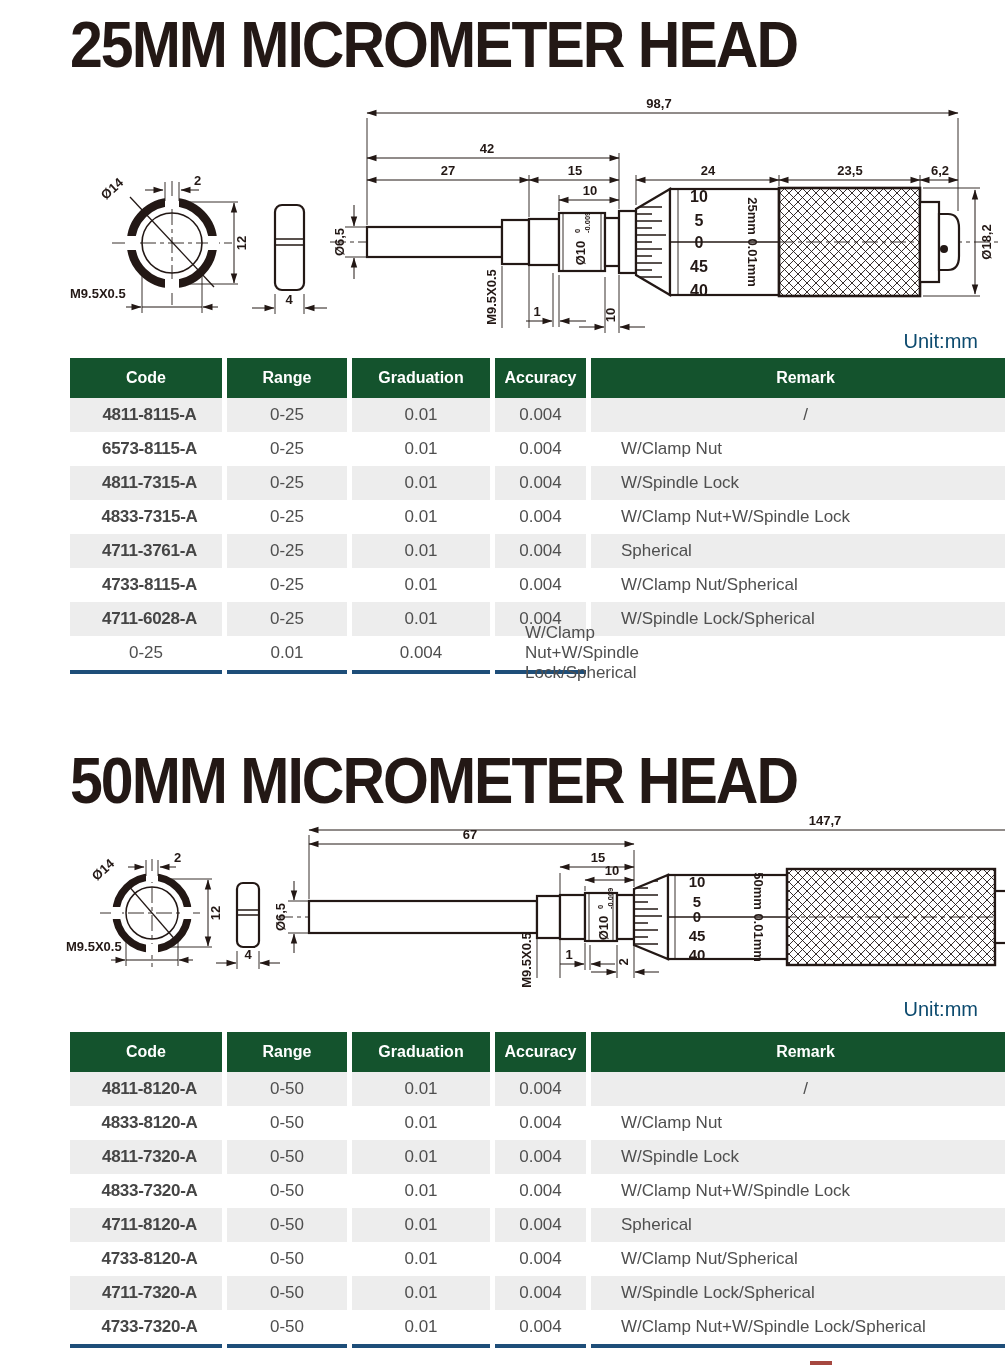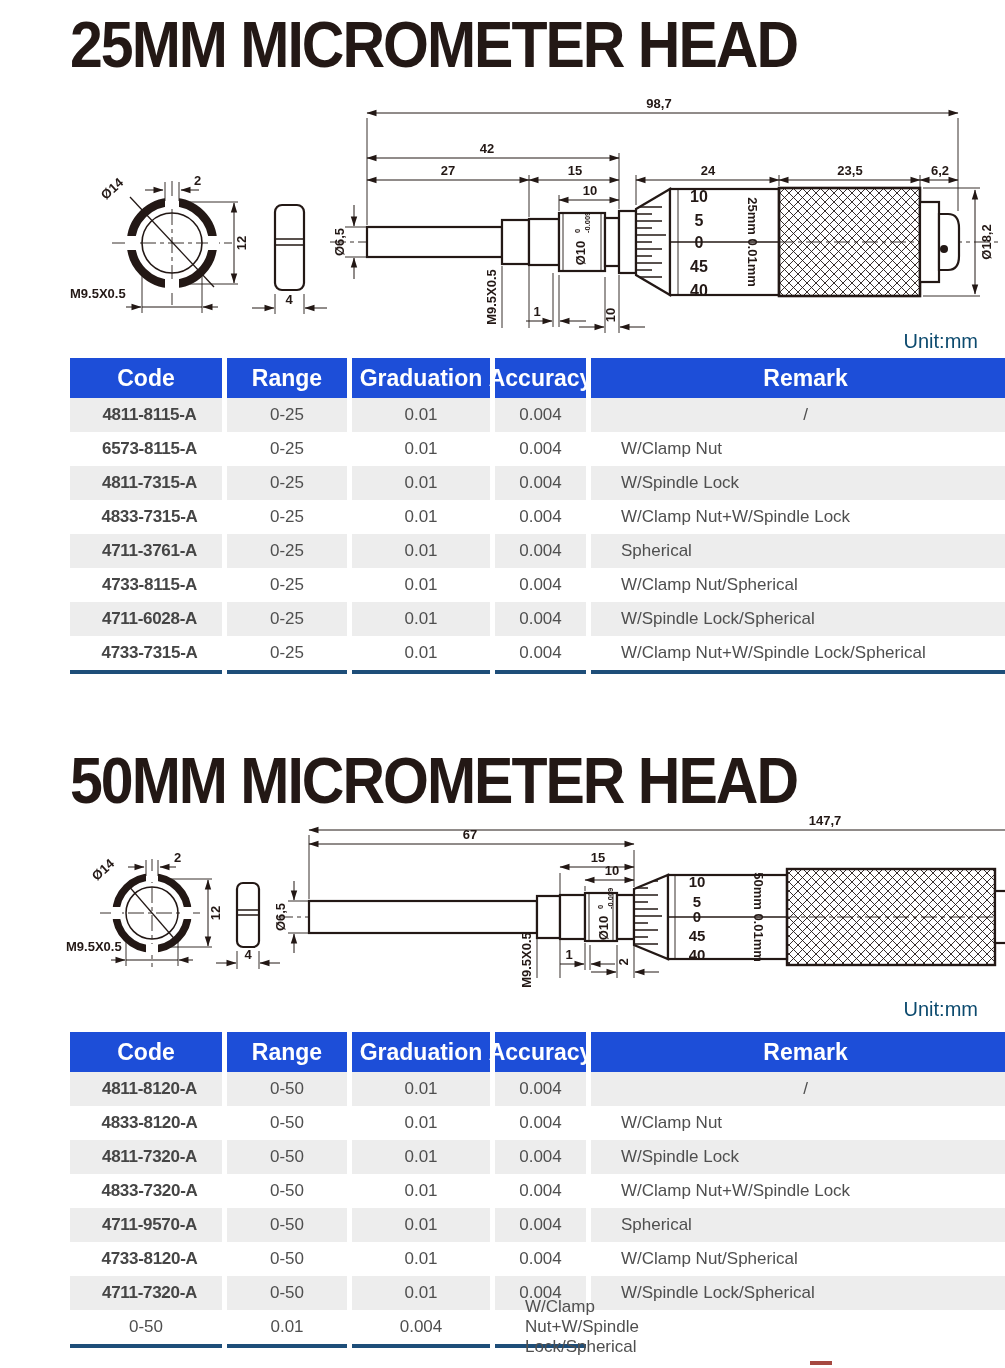--- a/index.html
+++ b/index.html
@@ -11,21 +11,21 @@
   .unit{position:absolute;right:27px;font-size:20px;color:#0c4a6e;}
   .u1{top:330px}
   .u2{top:998px}
   .draw{position:absolute;left:0;}
   #d25{top:85px}
   #d50{top:810px}
   .spec{position:absolute;left:28px;width:950px;}
   .tb1{top:358px}
   .tb2{top:1032px}
   .thead,.trow{display:grid;grid-template-columns:152px 120px 138px 91px 1fr;column-gap:5px;}
-  .hcell{height:40px;background:#1d4ed8;color:#fff;display:flex;align-items:center;justify-content:center;font-size:23px;font-weight:bold;}
+  .hcell{height:40px;background:#14532d;color:#fff;display:flex;align-items:center;justify-content:center;font-size:16px;font-weight:bold;}
   .cell{height:34px;display:flex;align-items:center;justify-content:center;font-size:17px;color:#4f4f4f;background:#fff;}
   .trow:nth-of-type(odd) .cell{background:#ededed;}
   .trow:last-of-type .cell{border-bottom:4px solid #1e4e79;}
   .c0{font-weight:bold;color:#454545;letter-spacing:-0.3px;padding-left:7px;}
   .c4{justify-content:flex-start;padding-left:30px;}
   .c4.slash{justify-content:center;padding-left:0;}
   .redmark{position:absolute;left:768px;top:1361px;width:22px;height:4px;background:#a64840;}
   
   .sf{fill:#fff;stroke:#231815;stroke-width:2.2;}
   .w{stroke:#231815;stroke-width:0.9;fill:none;}
@@ -228,21 +228,20 @@
 
         <div class="trow">
           <div class="cell c0">4711-6028-A</div>
           <div class="cell c1">0-25</div>
           <div class="cell c2">0.01</div>
           <div class="cell c3">0.004</div>
           <div class="cell c4">W/Spindle Lock/Spherical</div>
         </div>
 
         <div class="trow">
-          <div class="cell c0">4733-7315-A</div>
           <div class="cell c1">0-25</div>
           <div class="cell c2">0.01</div>
           <div class="cell c3">0.004</div>
           <div class="cell c4">W/Clamp Nut+W/Spindle Lock/Spherical</div>
         </div>
       </div>
   </div>
 
   <h1 class="title t2">50MM MICROMETER HEAD</h1>
 
@@ -392,21 +391,21 @@
 
         <div class="trow">
           <div class="cell c0">4833-7320-A</div>
           <div class="cell c1">0-50</div>
           <div class="cell c2">0.01</div>
           <div class="cell c3">0.004</div>
           <div class="cell c4">W/Clamp Nut+W/Spindle Lock</div>
         </div>
 
         <div class="trow">
-          <div class="cell c0">4711-9570-A</div>
+          <div class="cell c0">4711-8120-A</div>
           <div class="cell c1">0-50</div>
           <div class="cell c2">0.01</div>
           <div class="cell c3">0.004</div>
           <div class="cell c4">Spherical</div>
         </div>
 
         <div class="trow">
           <div class="cell c0">4733-8120-A</div>
           <div class="cell c1">0-50</div>
           <div class="cell c2">0.01</div>
@@ -416,20 +415,21 @@
 
         <div class="trow">
           <div class="cell c0">4711-7320-A</div>
           <div class="cell c1">0-50</div>
           <div class="cell c2">0.01</div>
           <div class="cell c3">0.004</div>
           <div class="cell c4">W/Spindle Lock/Spherical</div>
         </div>
 
         <div class="trow">
+          <div class="cell c0">4733-7320-A</div>
           <div class="cell c1">0-50</div>
           <div class="cell c2">0.01</div>
           <div class="cell c3">0.004</div>
           <div class="cell c4">W/Clamp Nut+W/Spindle Lock/Spherical</div>
         </div>
       </div>
   </div>
 
   <div class="redmark"></div>
 </div>

